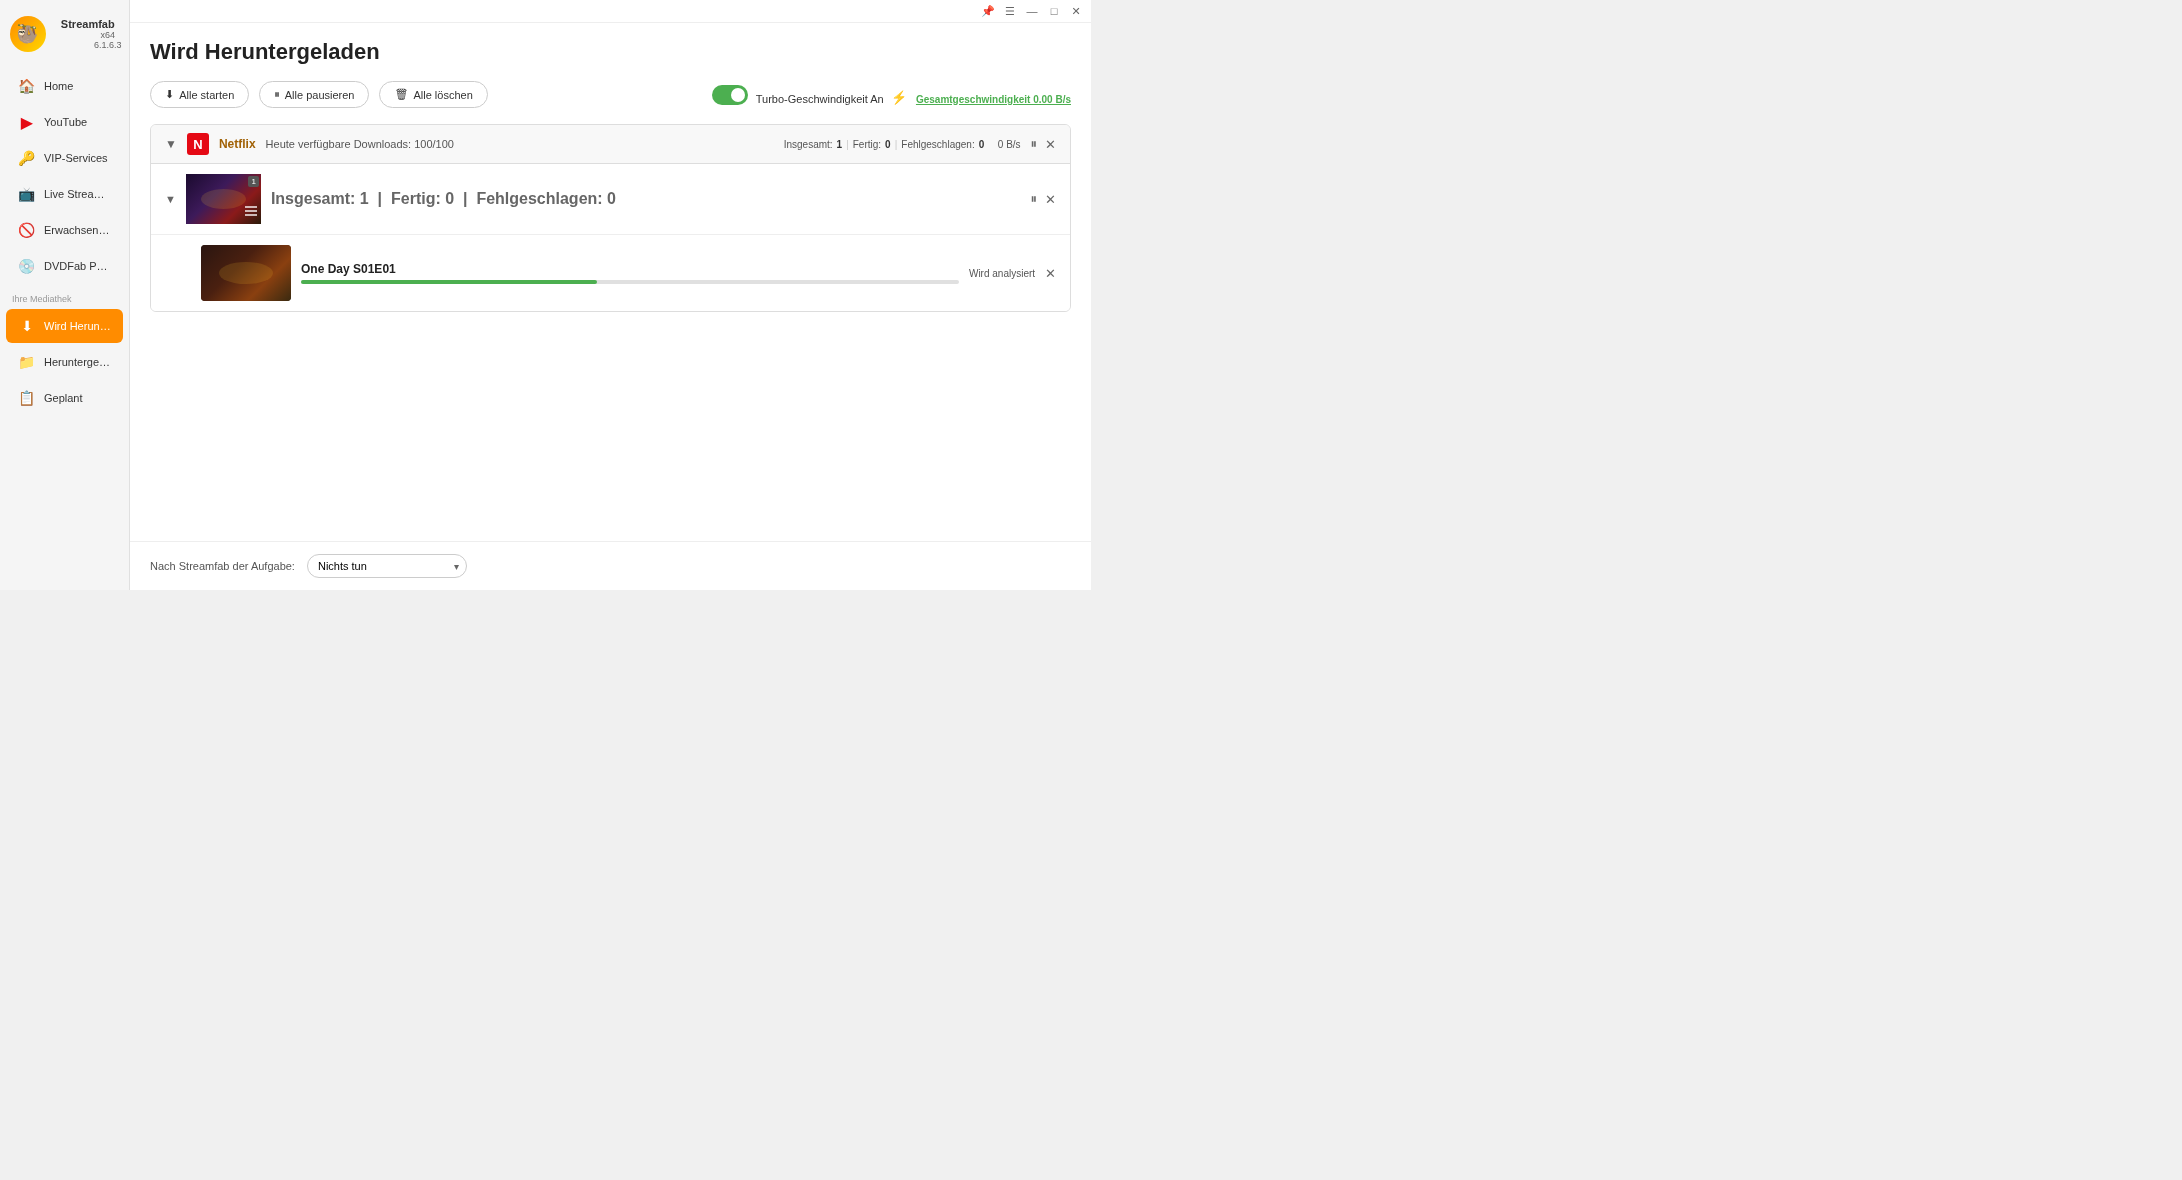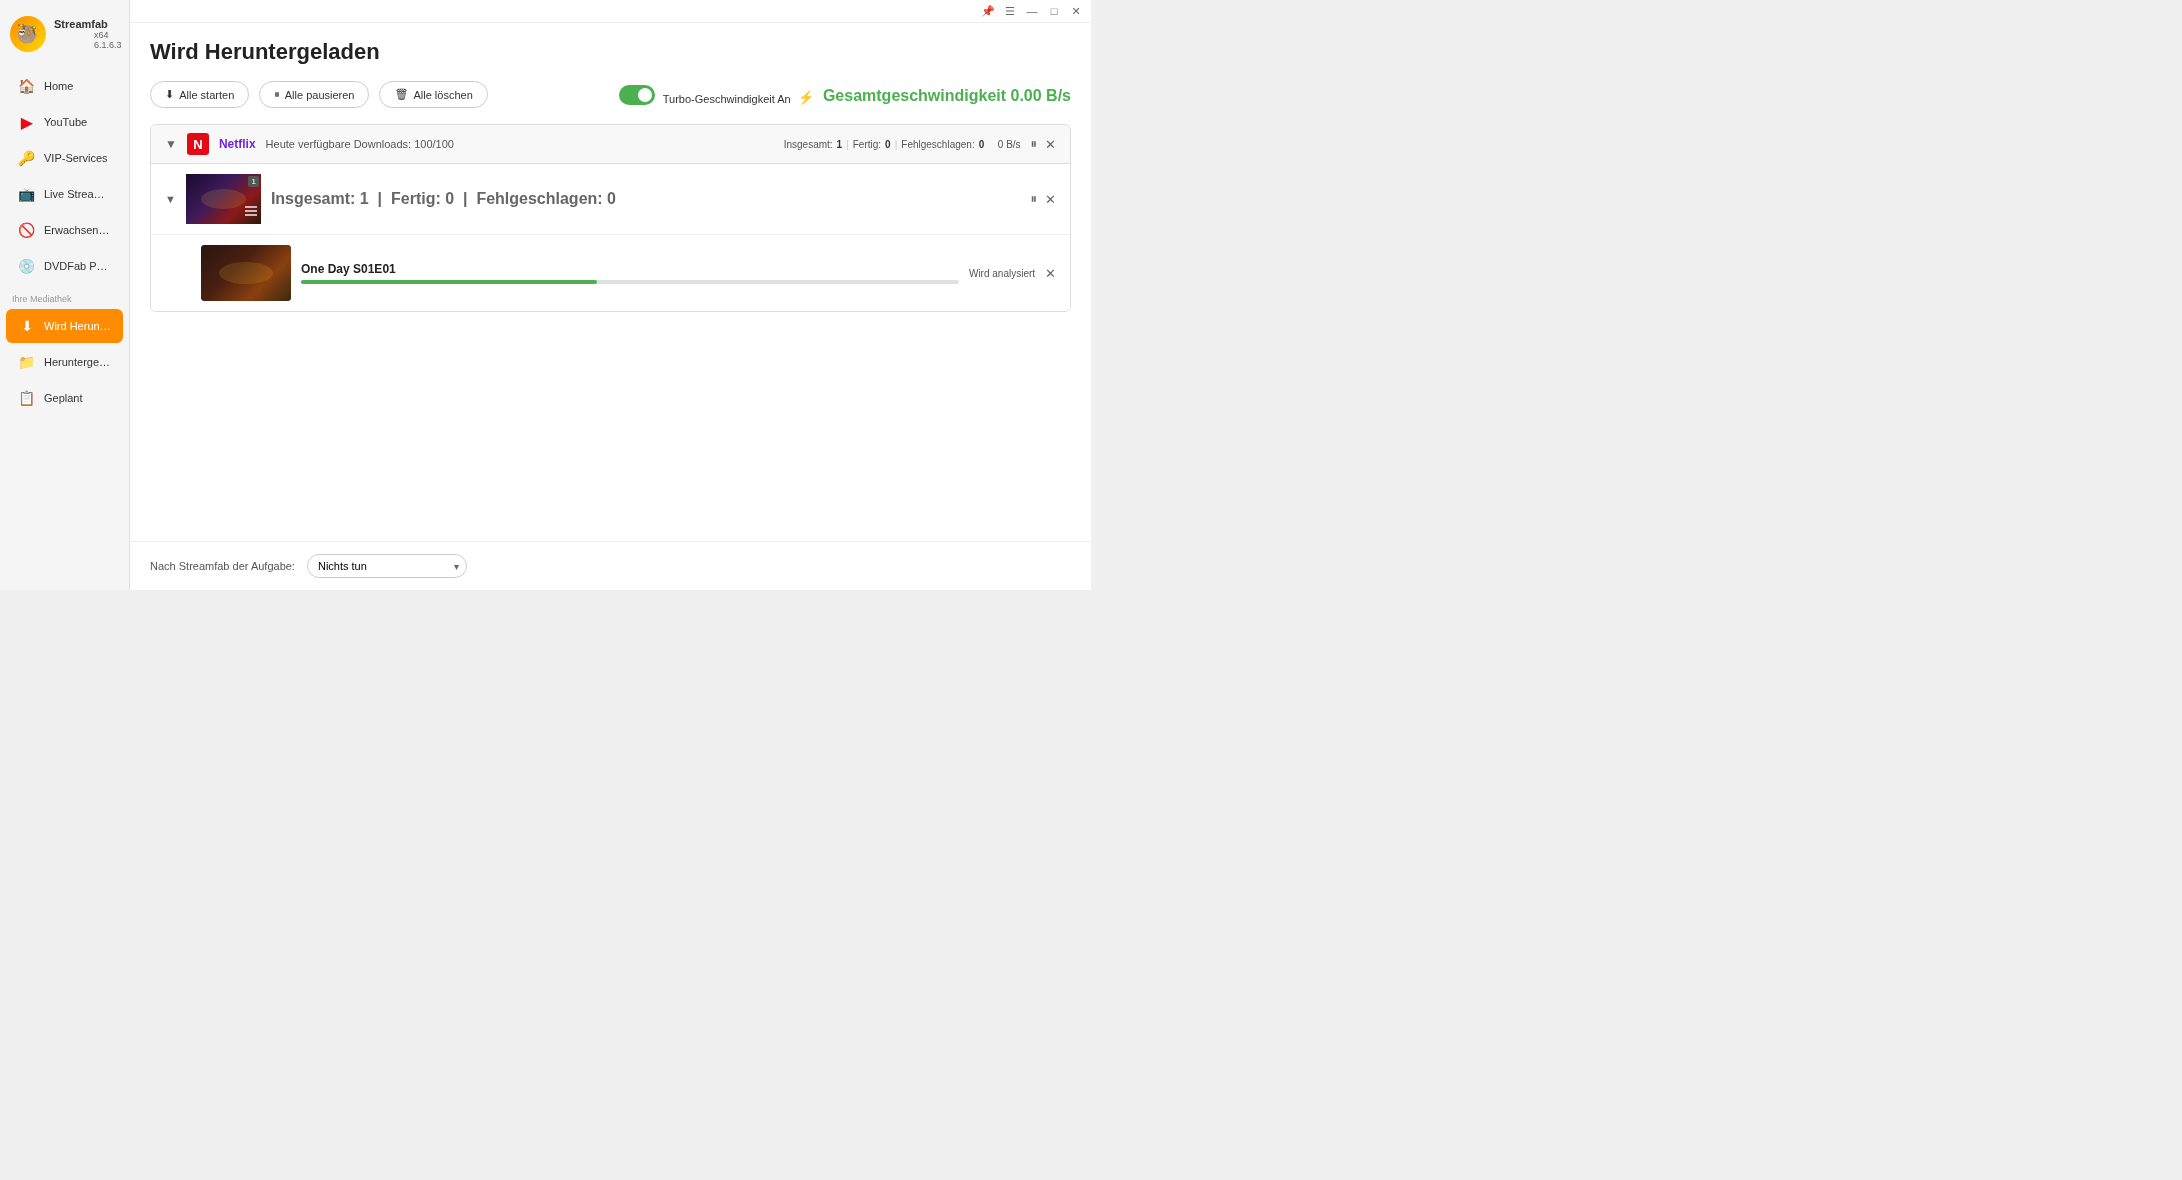--- a/index.html
+++ b/index.html
@@ -28,20 +28,21 @@
       background: linear-gradient(135deg, #ff8c00, #ffd700);
       display: flex;
       align-items: center;
       justify-content: center;
       font-size: 18px;
       flex-shrink: 0;
     }
     .logo-text {
       display: flex;
       flex-direction: column;
+      text-align: center;
     }
     .logo-name {
       font-size: 11px;
       font-weight: bold;
       color: #333;
     }
     .logo-version {
       font-size: 9px;
       color: #666;
       margin-left: 40px;
@@ -175,23 +176,24 @@
       width: 14px;
       height: 14px;
       background: white;
       border-radius: 50%;
     }
     .turbo-label {
       font-size: 11px;
       color: #333;
     }
     .speed-label {
-      font-size: 16px;
+      font-size: 10px;
       color: #4CAF50;
       font-weight: bold;
+      text-decoration: underline;
     }
     .lightning-icon {
       color: #4CAF50;
       font-size: 13px;
     }
 
     
     .service-section {
       border: 1px solid #ddd;
       border-radius: 6px;
@@ -219,21 +221,21 @@
       display: flex;
       align-items: center;
       justify-content: center;
       color: white;
       font-weight: bold;
       font-size: 13px;
     }
     .service-name {
       font-size: 12px;
       font-weight: 600;
-      color: #6d28d9;
+      color: #a16207;
     }
     .service-quota {
       font-size: 11px;
       color: #555;
     }
     .service-stats {
       margin-left: auto;
       font-size: 10px;
       color: #555;
       display: flex;

